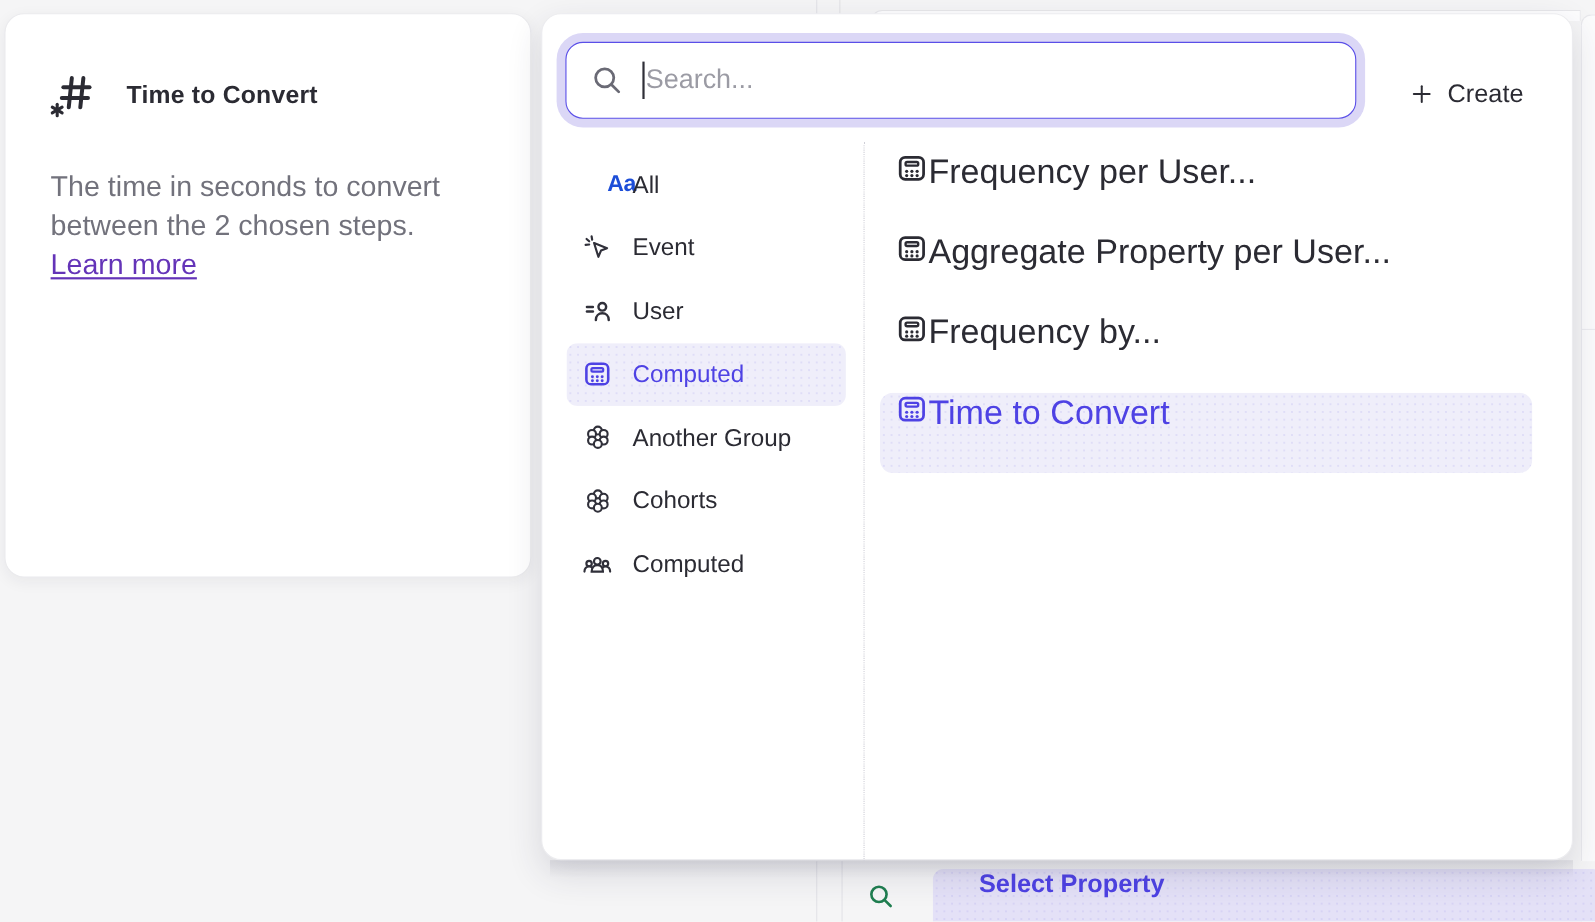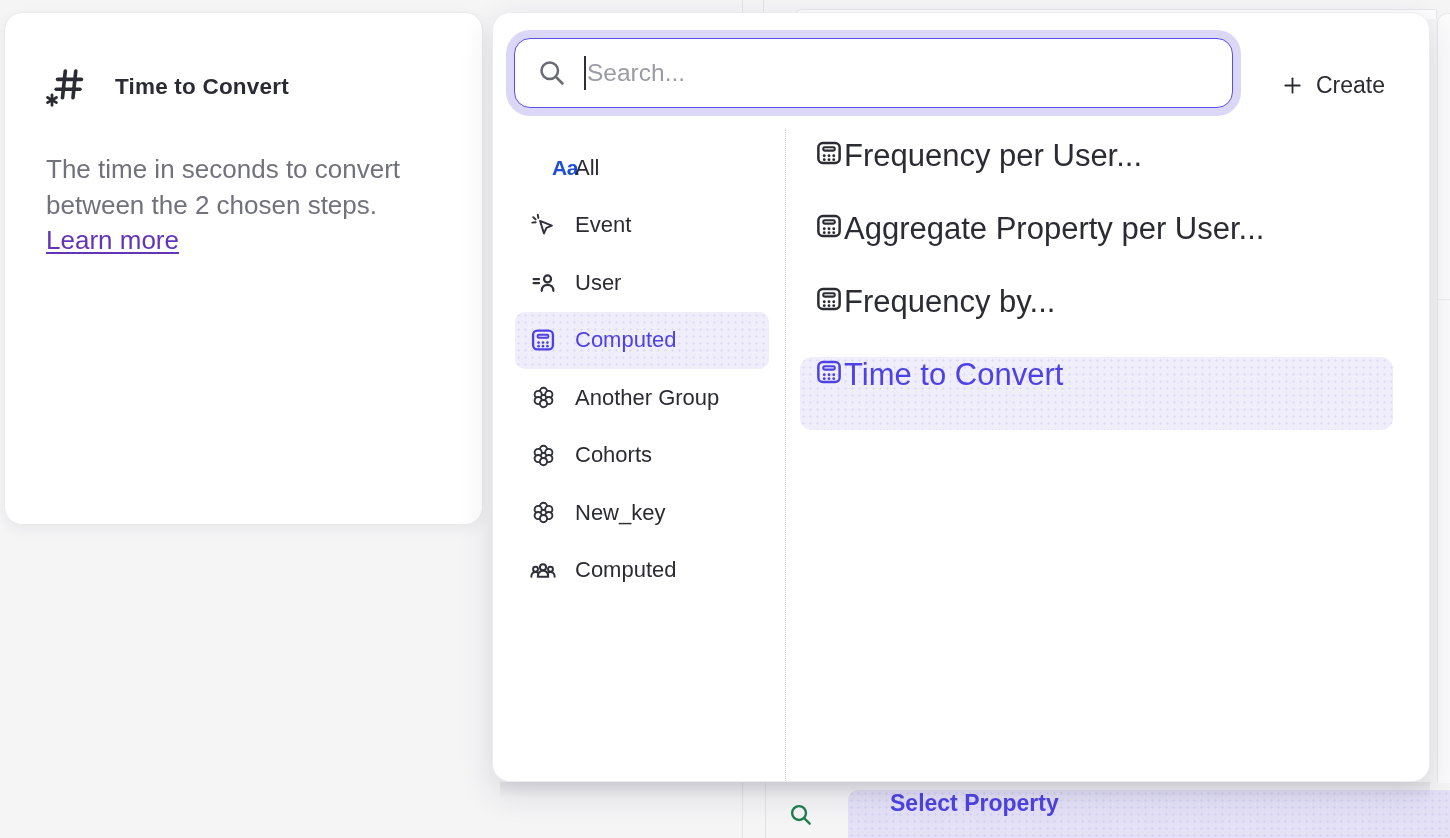--- a/index.html
+++ b/index.html
@@ -232,33 +232,20 @@
               <circle cx="16.7" cy="9.3" r="3.2"></circle>
               <circle cx="7.3" cy="9.3" r="3.2"></circle>
             <circle cx="16.7" cy="14.7" r="3.2"></circle>
               <circle cx="7.3" cy="14.7" r="3.2"></circle>
               <circle cx="12" cy="17.4" r="3.2"></circle>
           </svg>
         </span>
         <span>Cohorts</span>
       </div>
 
-      <div class="cat-row">
-        <span class="cat-icon">
-          <svg viewBox="0 0 24 24" width="27" height="27" fill="#fff" stroke="currentColor" stroke-width="1.7">
-            <circle cx="12" cy="6.6" r="3.2"></circle>
-              <circle cx="16.7" cy="9.3" r="3.2"></circle>
-              <circle cx="7.3" cy="9.3" r="3.2"></circle>
-            <circle cx="16.7" cy="14.7" r="3.2"></circle>
-              <circle cx="7.3" cy="14.7" r="3.2"></circle>
-              <circle cx="12" cy="17.4" r="3.2"></circle>
-          </svg>
-        </span>
-        <span>New_key</span>
-      </div>
 
       <div class="cat-row">
         <span class="cat-icon">
           <svg viewBox="0 0 24 24" width="28" height="28" fill="#fff" stroke="currentColor" stroke-width="1.7" stroke-linecap="round">
             <circle cx="5.6" cy="11.4" r="2.1"></circle>
             <path d="M2 17.7 C2 15 3.6 13.7 5.6 13.7 C6.6 13.7 7.5 14 8.1 14.7"></path>
             <circle cx="18.4" cy="11.4" r="2.1"></circle>
             <path d="M22 17.7 C22 15 20.4 13.7 18.4 13.7 C17.4 13.7 16.5 14 15.9 14.7"></path>
             <circle cx="12" cy="9.7" r="2.6"></circle>
             <path d="M7.6 17.7 C7.6 14.4 9.5 12.7 12 12.7 C14.5 12.7 16.4 14.4 16.4 17.7 Z"></path>

